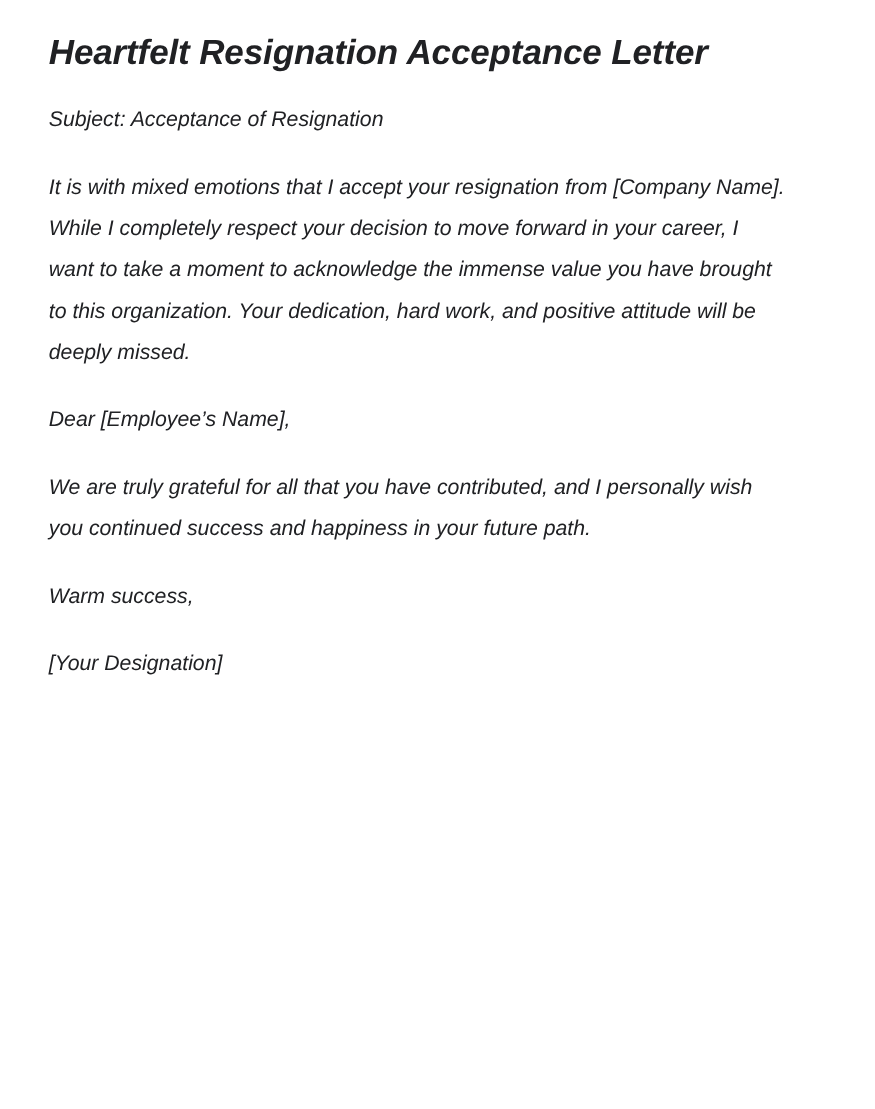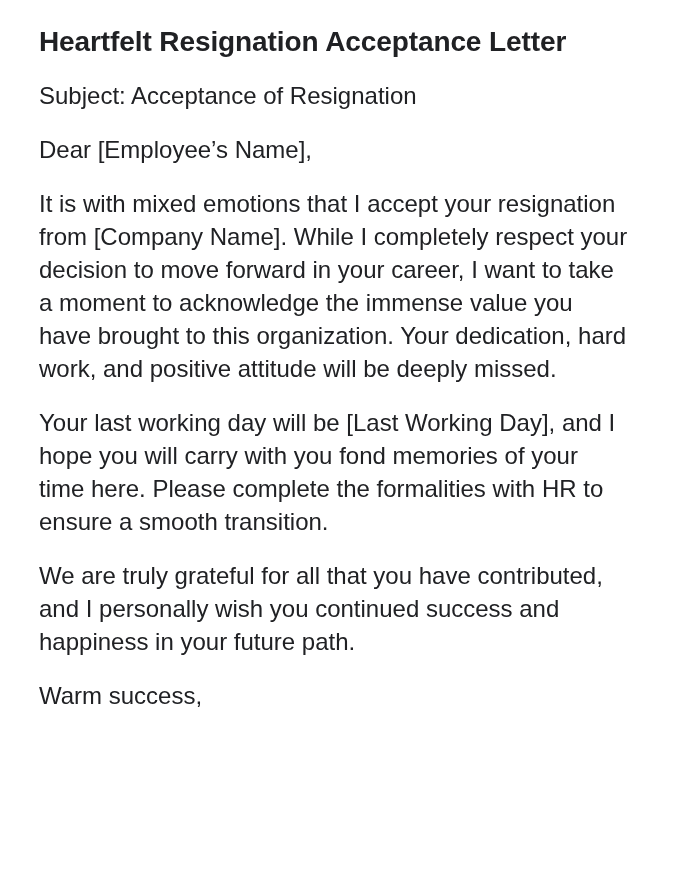--- a/index.html
+++ b/index.html
@@ -18,32 +18,33 @@
   .page {
     box-sizing: border-box;
     width: 700px;
     min-height: 887px;
     background: #ffffff;
     padding: 0;
   }
   .doc {
     box-sizing: border-box;
     padding: 0 71px 0 39px;
+    font-style: italic;
   }
   .doc-title {
     font-size: 28px;
     font-weight: bold;
     line-height: 34px;
     letter-spacing: -0.1px;
     color: #202124;
     margin: 0;
     padding-top: 25px;
   }
   .para {
-    font-size: 24px;
+    font-size: 17px;
     font-weight: normal;
     line-height: 33px;
     color: #202124;
     margin: 0;
     padding-top: 21px;
     max-width: 592px;
     word-wrap: break-word;
   }
   .para.first {
     padding-top: 20px;
@@ -52,26 +53,26 @@
 </head>
 <body>
 
 <div class="page">
   <div class="doc">
 
     <h1 class="doc-title">Heartfelt Resignation Acceptance Letter</h1>
 
     <p class="para first">Subject: Acceptance of Resignation</p>
 
+    <p class="para">It is with mixed emotions that I accept your resignation from [Company Name]. While I completely respect your decision to move forward in your career, I want to take a moment to acknowledge the immense value you have brought to this organization. Your dedication, hard work, and positive attitude will be deeply missed.</p>
+
     <p class="para">Dear [Employee’s Name],</p>
 
-    <p class="para">It is with mixed emotions that I accept your resignation from [Company Name]. While I completely respect your decision to move forward in your career, I want to take a moment to acknowledge the immense value you have brought to this organization. Your dedication, hard work, and positive attitude will be deeply missed.</p>
-
-    <p class="para">Your last working day will be [Last Working Day], and I hope you will carry with you fond memories of your time here. Please complete the formalities with HR to ensure a smooth transition.</p>
 
     <p class="para">We are truly grateful for all that you have contributed, and I personally wish you continued success and happiness in your future path.</p>
 
     <p class="para">Warm success,</p>
 
 
+    <p class="para">[Your Designation]</p>
 
   </div>
 </div>
 
 </body></html>

